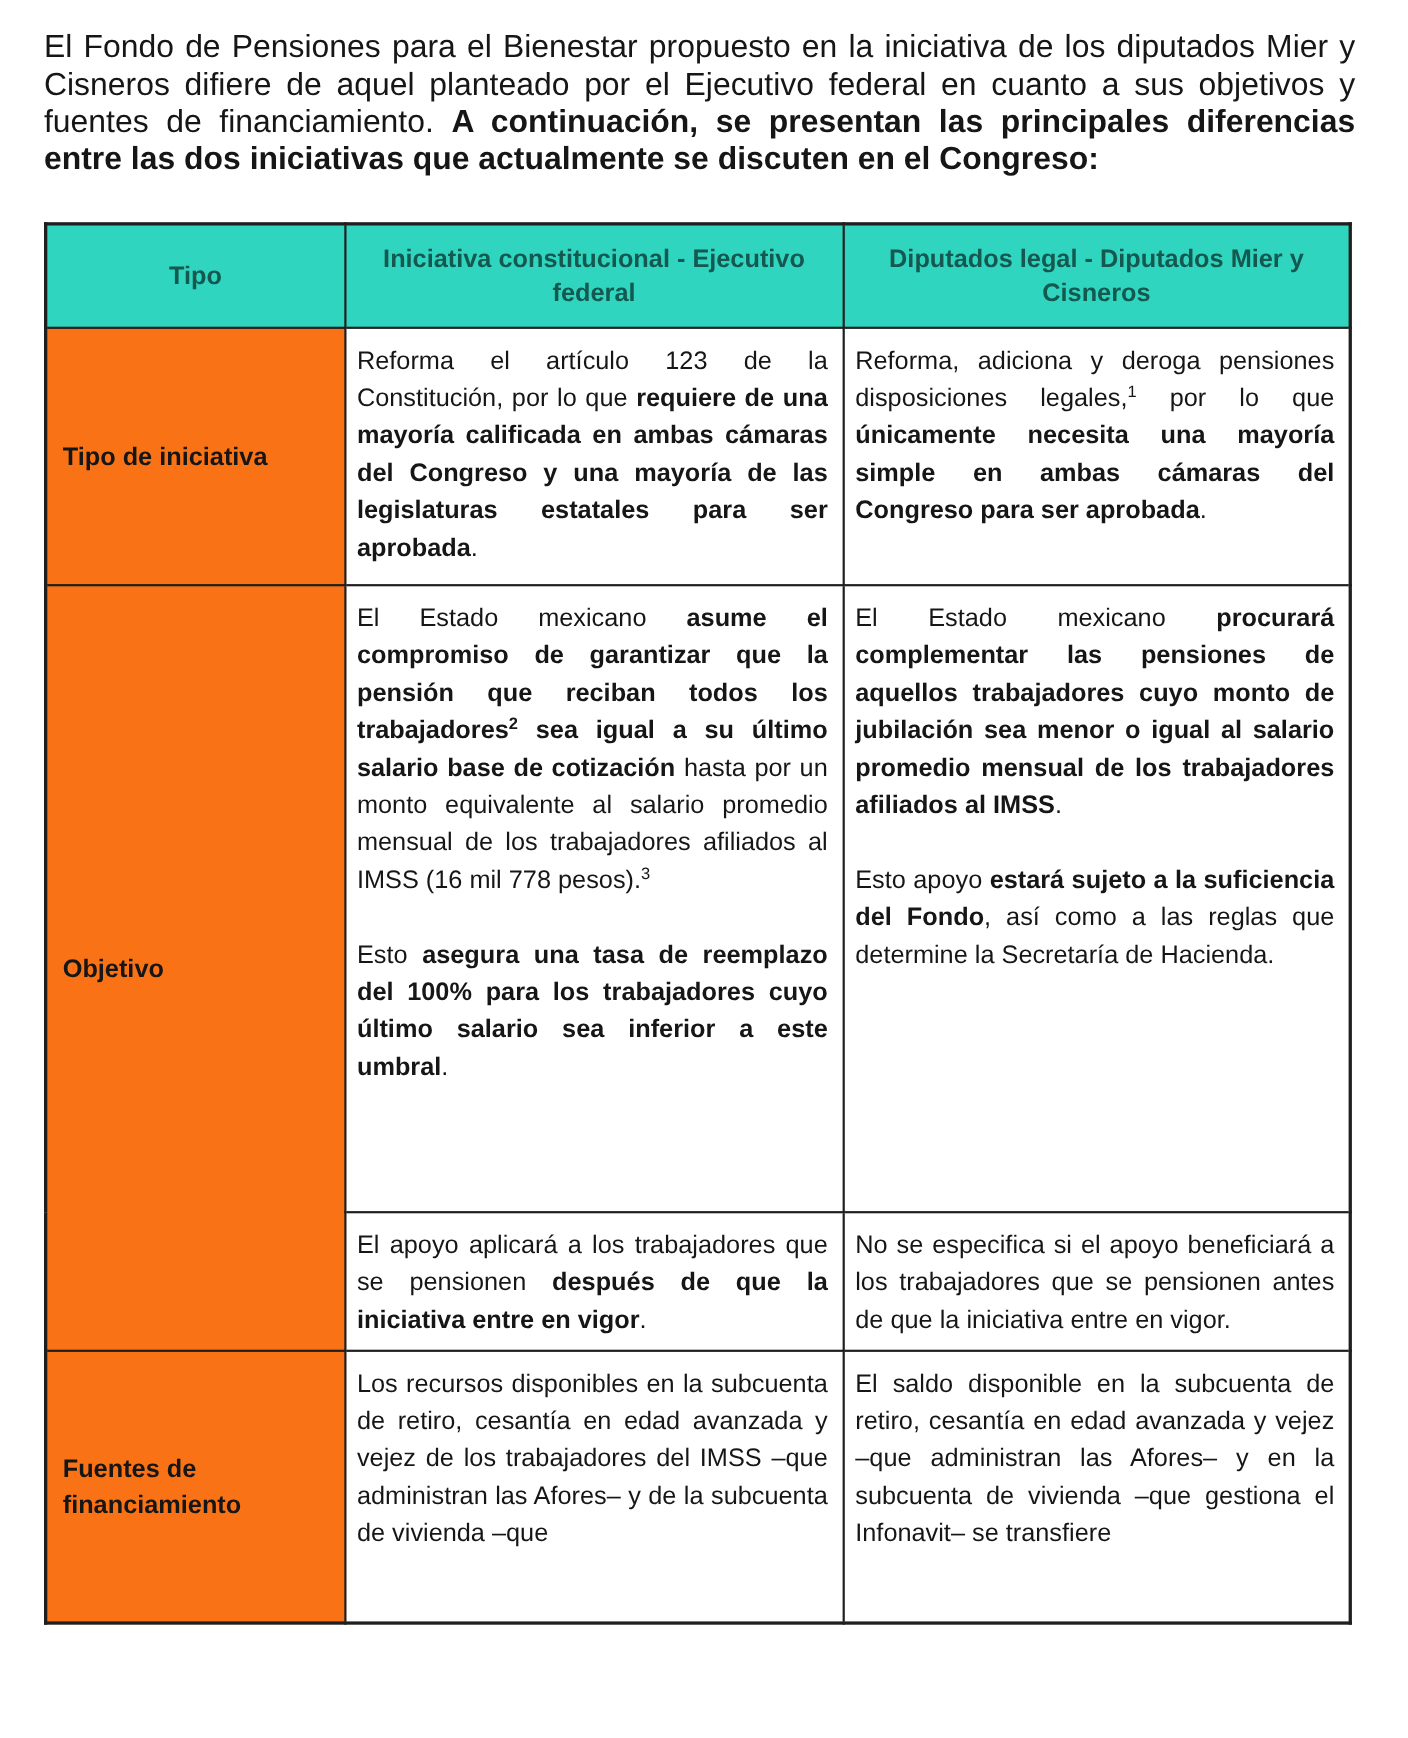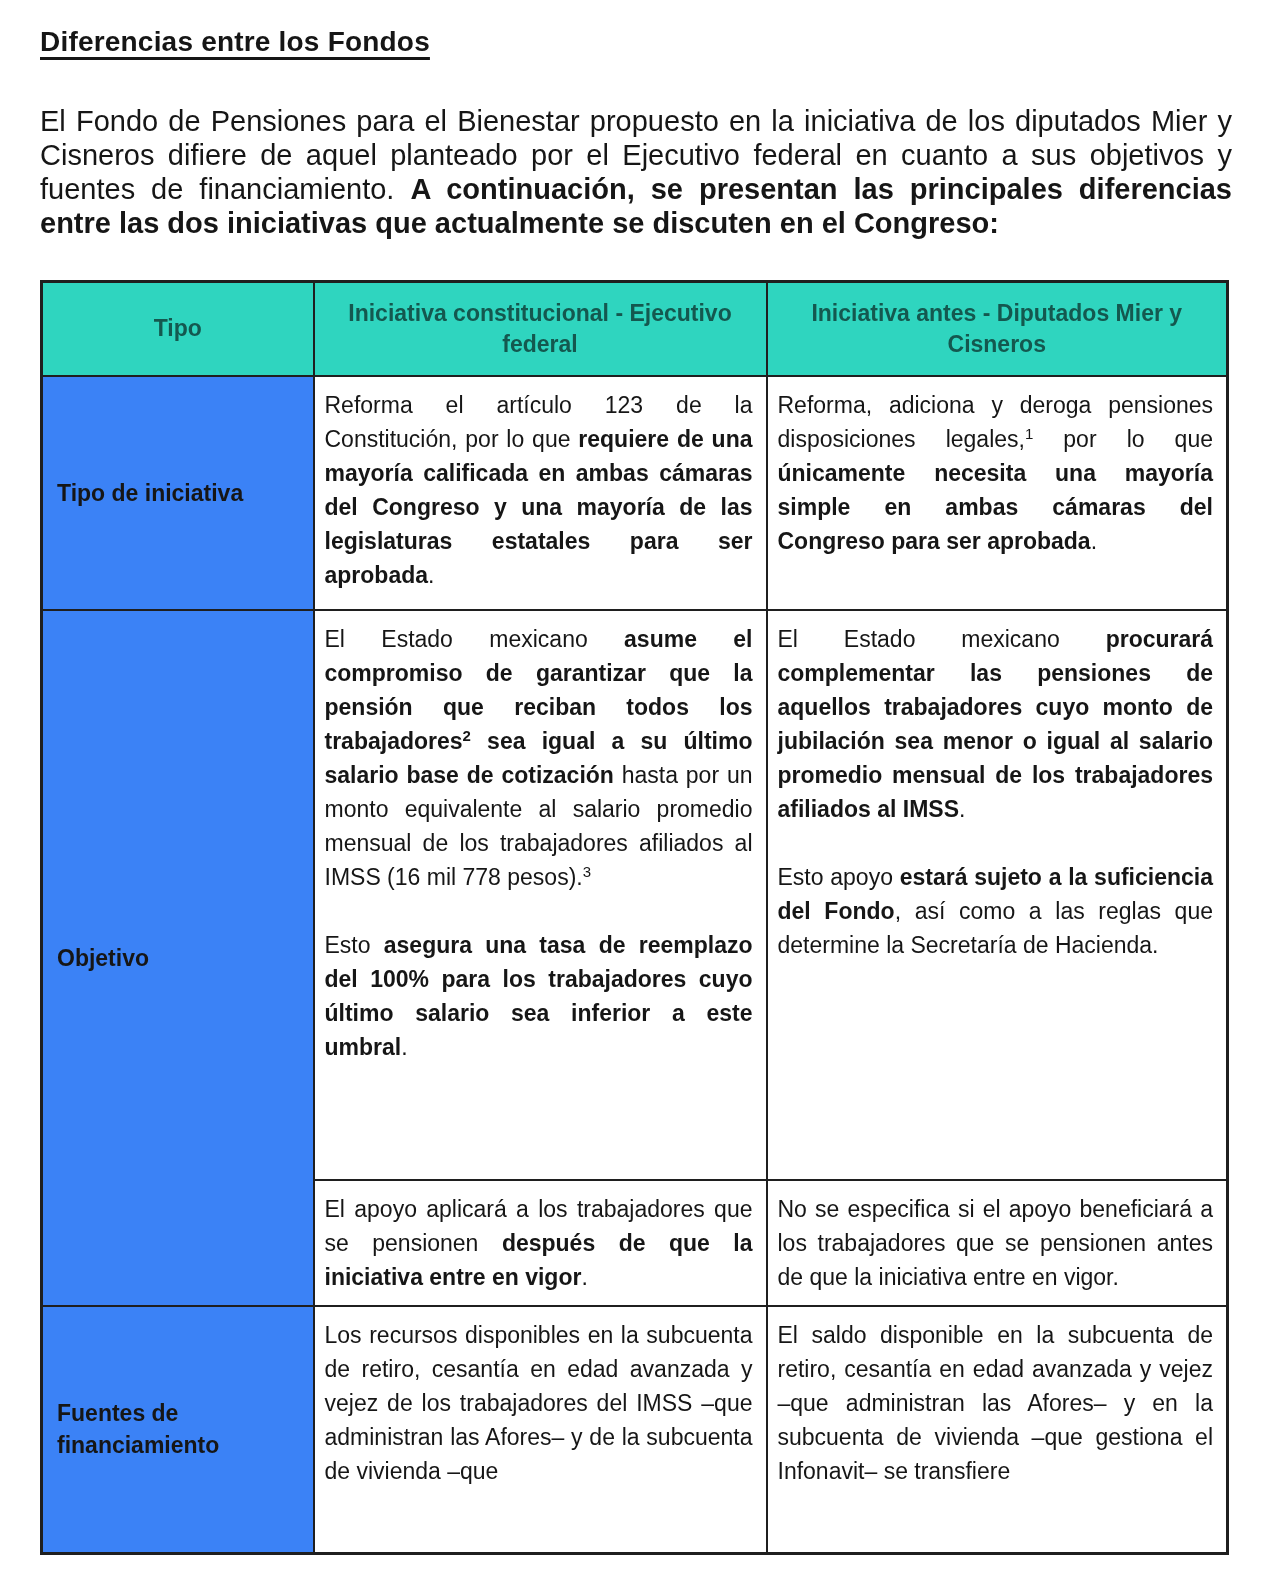--- a/index.html
+++ b/index.html
@@ -55,21 +55,21 @@
     height: 94px;
     padding: 4px 10px;
   }
   td.label {
     font-size: 23px;
     font-weight: bold;
     line-height: 32px;
     vertical-align: middle;
     text-align: left;
     padding: 8px 12px 8px 14px;
-    background: #3b82f6;
+    background: #f97316;
   }
   td.body {
     font-size: 23px;
     line-height: 34px;
     text-align: justify;
     vertical-align: top;
     padding: 11px 13px 11px 10px;
     background: #ffffff;
   }
   td.body p { margin: 0 0 34px 0; }
@@ -85,37 +85,36 @@
   tr.r-tipo     { height: 234px; }
   tr.r-objetivo { height: 570px; }
   tr.r-obj-sub  { height: 122px; }
   tr.r-fuentes  { height: 248px; }
 </style>
 </head>
 <body>
 
 <div class="page">
 
-  <h1 class="doc-title">Diferencias entre los Fondos</h1>
 
   <div class="intro">
       <p><span>El Fondo de Pensiones para el Bienestar propuesto en la iniciativa de los diputados Mier y Cisneros difiere de aquel planteado por el Ejecutivo federal en cuanto a sus objetivos y fuentes de financiamiento. </span><span class="seg-b">A continuación, se presentan las principales diferencias entre las dos iniciativas que actualmente se discuten en el Congreso:</span></p>
     </div>
 
   <table class="cmp">
     <colgroup>
         <col class="c1">
         <col class="c2">
         <col class="c3">
       </colgroup>
     <thead>
       <tr>
         <th>Tipo</th>
         <th>Iniciativa constitucional - Ejecutivo federal</th>
-        <th>Iniciativa antes - Diputados Mier y Cisneros</th>
+        <th>Diputados legal - Diputados Mier y Cisneros</th>
       </tr>
     </thead>
     <tbody>
       <tr class="r-tipo">
         <td class="label">Tipo de iniciativa</td>
         <td class="body">
             <p><span>Reforma el artículo 123 de la Constitución, por lo que </span><span class="seg-b">requiere de una mayoría calificada en ambas cámaras del Congreso y una mayoría de las legislaturas estatales para ser aprobada</span><span>.</span></p>
           </td>
         <td class="body">
             <p><span>Reforma, adiciona y deroga pensiones disposiciones legales,</span><sup class="fn">1</sup><span> por lo que </span><span class="seg-b">únicamente necesita una mayoría simple en ambas cámaras del Congreso para ser aprobada</span><span>.</span></p>

